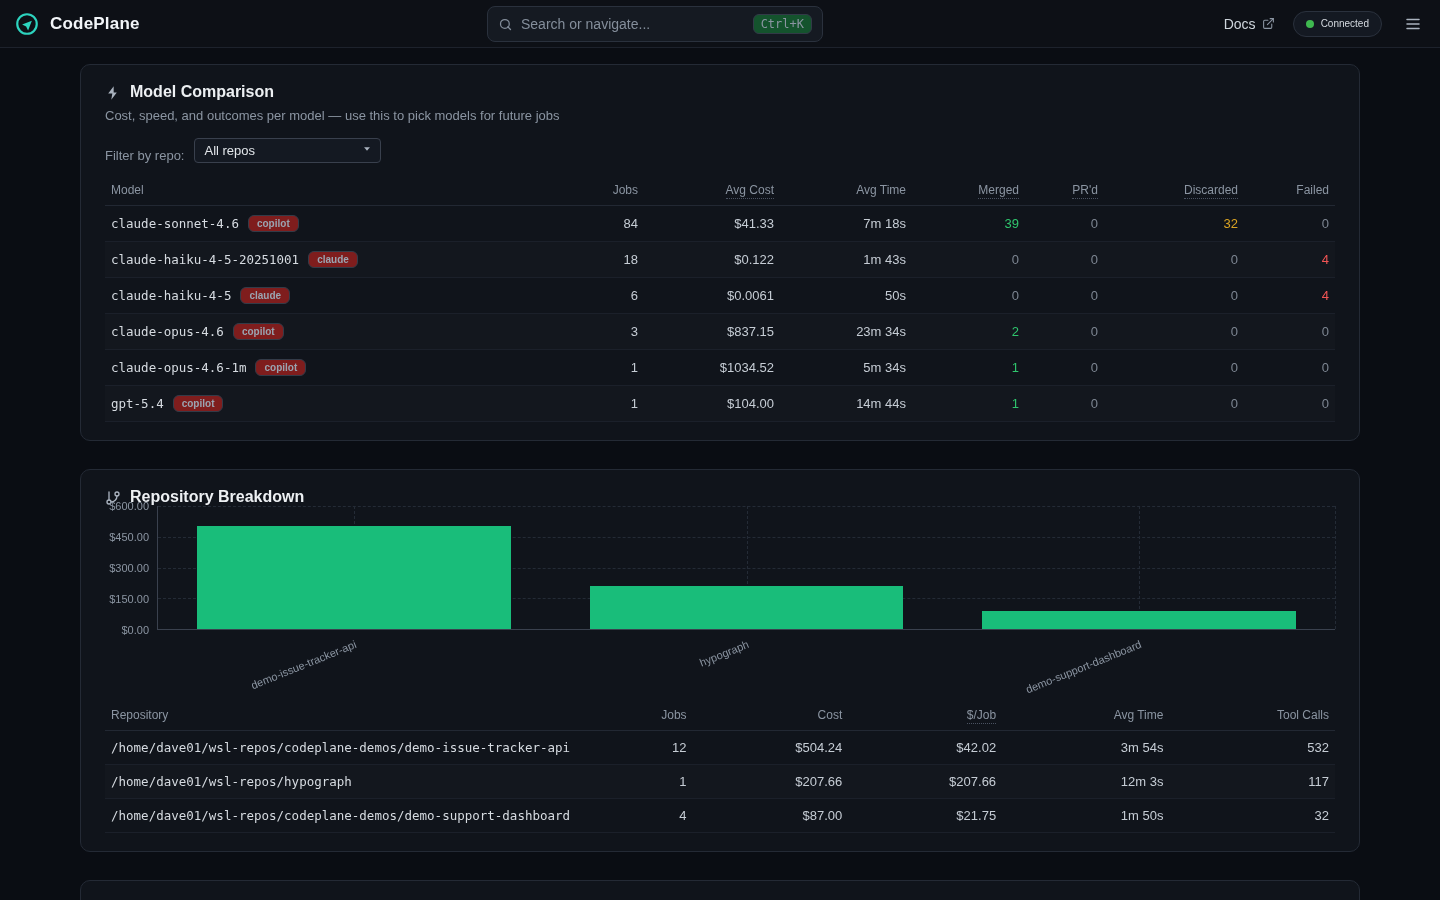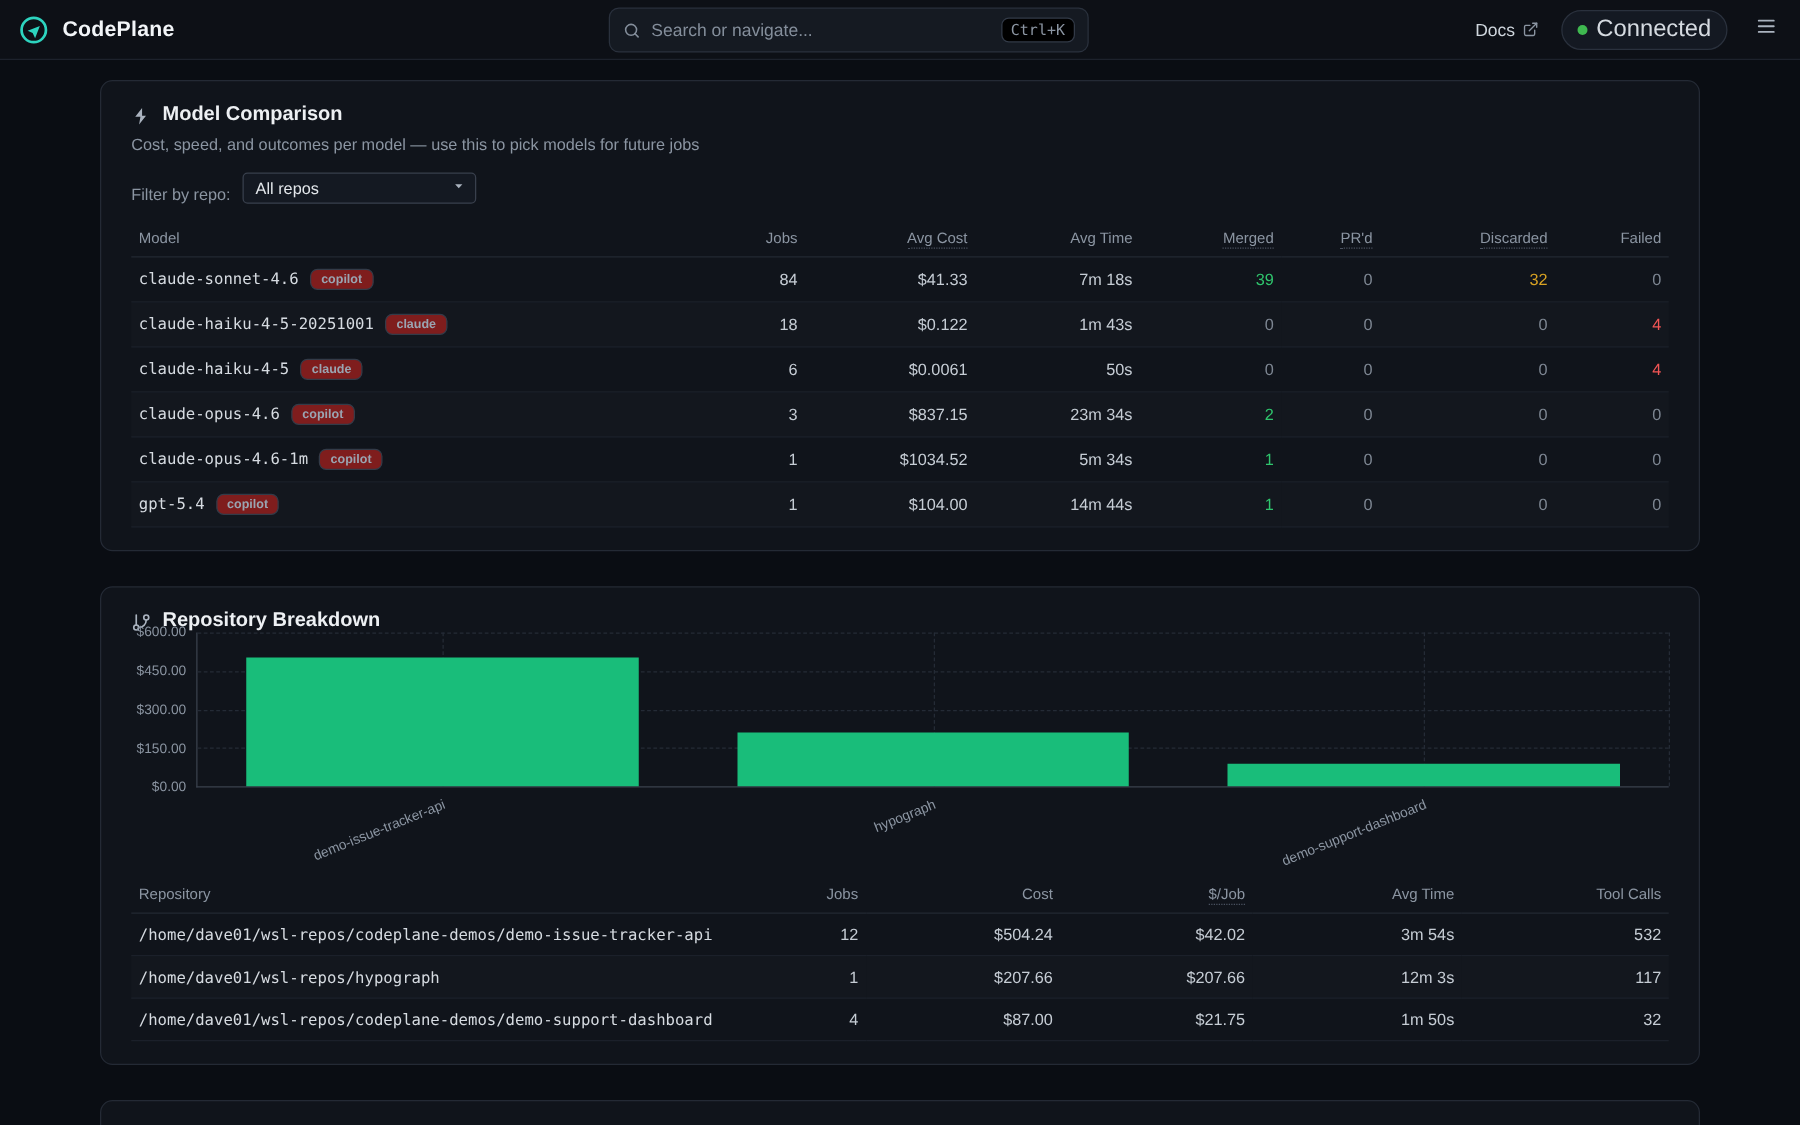--- a/index.html
+++ b/index.html
@@ -14,43 +14,43 @@
   .navbar {
     height: 48px; background: #0d1016; border-bottom: 1px solid #1d222c;
     display: flex; align-items: center; padding: 0 14px; position: relative;
   }
   .nav-left { display: flex; align-items: center; gap: 10px; cursor: pointer; }
   .brand { font-size: 17px; font-weight: 700; letter-spacing: .2px; color: #f2f5f8; }
   .logo-svg { stroke: var(--accent, #2dd4bf); fill: none; }
   .logo-fill { fill: var(--accent, #2dd4bf); stroke: none; }
 
   .nav-search {
-    position: absolute; left: 487px; top: 6px; width: 384px; height: 36px;
+    position: absolute; left: 487px; top: 6px; width: 336px; height: 36px;
     background: #151a22; border: 1px solid #2a313d; border-radius: 8px;
     display: flex; align-items: center; padding: 0 10px; gap: 8px; cursor: text;
   }
   .search-input {
     flex: 1; background: transparent; border: 0; outline: 0;
     color: #dfe3e8; font-size: 14px; font-family: inherit;
   }
   .search-input::placeholder { color: #848e9b; }
   .kbd {
     font-family: "DejaVu Sans Mono", monospace; font-size: 12px; color: #8b95a2;
-    border: 1px solid #323a47; border-radius: 6px; padding: 2px 7px; background: #000000;
+    border: 1px solid #323a47; border-radius: 6px; padding: 2px 7px; background: #14532d;
   }
 
   .nav-right { margin-left: auto; display: flex; gap: 18px; }
   .docs-link {
     color: #cfd6dd; font-size: 14px; display: flex; gap: 6px; align-items: center;
     text-decoration: none; cursor: pointer;
   }
   .status-pill {
     display: flex; align-items: center; gap: 7px;
     border: 1px solid #2a313d; background: #141922; border-radius: 999px;
-    padding: 4px 12px; font-size: 19px; color: #d5dae0;
+    padding: 4px 12px; font-size: 10px; color: #d5dae0;
   }
   .dot { width: 8px; height: 8px; border-radius: 50%; background: var(--dot, #3fb950); }
   .menu-btn { background: none; border: 0; cursor: pointer; padding: 4px; display: flex; }
 
   
   .main { padding: 16px 80px 0; display: flex; flex-direction: column; gap: 28px; }
   .card {
     background: #10141b; border: 1px solid #242a35; border-radius: 10px;
     padding: 18px 24px;
   }

